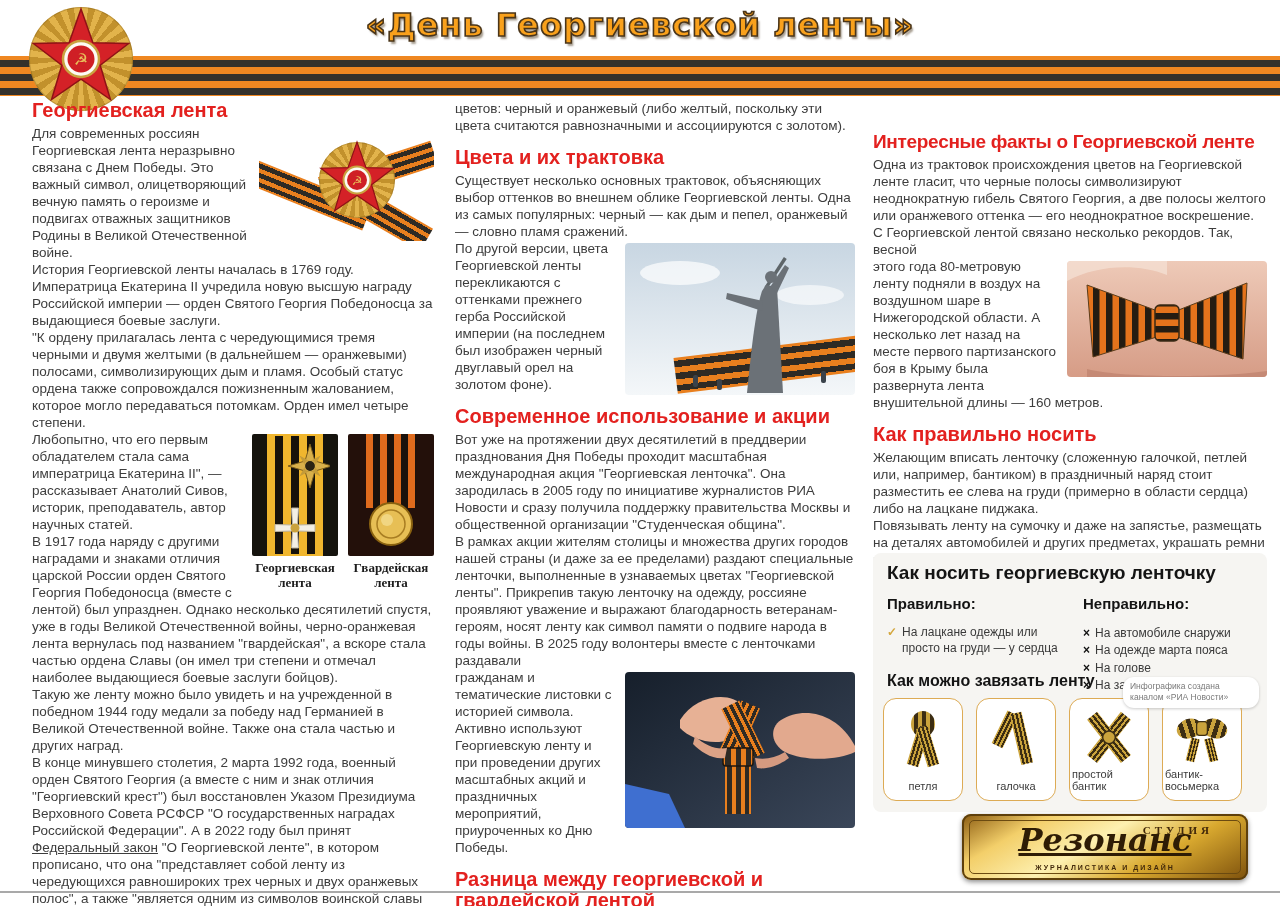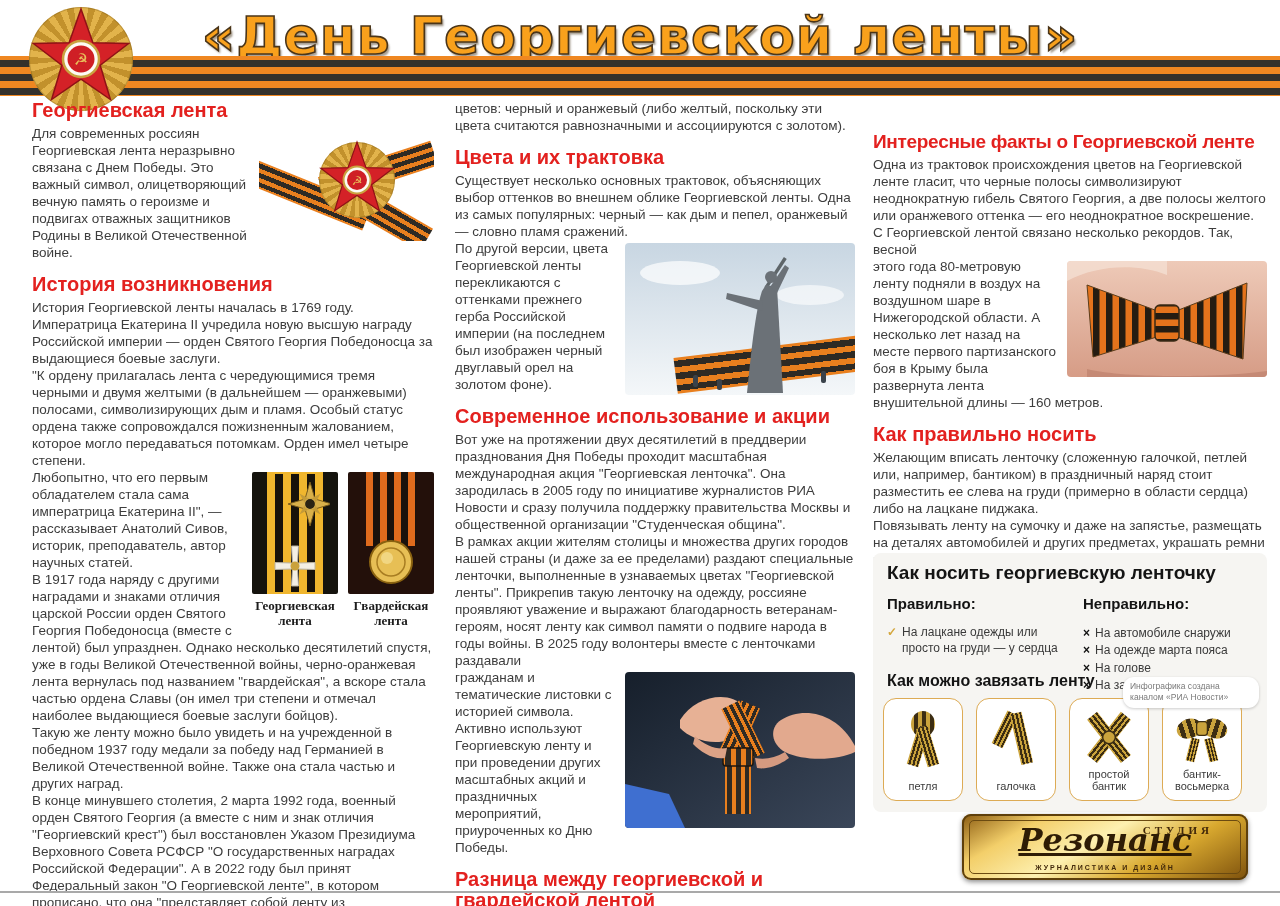--- a/index.html
+++ b/index.html
@@ -1,21 +1,21 @@
 <!DOCTYPE html>
 <html><head>
 <meta charset="utf-8">
 <style>
   html,body{margin:0;padding:0;background:#fff;}
   #page{position:relative;width:1280px;height:906px;background:#fff;overflow:hidden;
         font-family:"Liberation Sans",sans-serif;color:#3d3d3d;}
 
   
   .page-title{position:absolute;top:6px;left:0;width:100%;text-align:center;
-      font-family:"DejaVu Sans",sans-serif;font-weight:700;font-size:52px;letter-spacing:1px;
+      font-family:"DejaVu Sans",sans-serif;font-weight:700;font-size:32px;letter-spacing:1px;
       color:#f9a11c;-webkit-text-stroke:1.6px #4a3519;text-shadow:2px 3px 2px rgba(60,40,10,.45);}
   .ribbon-band{position:absolute;left:0;top:56px;width:100%;height:40px;
       background:linear-gradient(to bottom,#ef8721 0 4px,#34312b 4px 11px,#ef8721 11px 18px,
                  #34312b 18px 25px,#ef8721 25px 32px,#34312b 32px 39px,#ef8721 39px 40px);}
   .star-emblem{position:absolute;left:22px;top:0;width:118px;height:118px;}
   .rays{position:absolute;border-radius:50%;
       background:repeating-conic-gradient(#e2b34b 0 8deg,#c2912c 8deg 16deg);
       box-shadow:0 0 0 1px rgba(120,90,20,.35) inset;}
   .star-emblem .rays{left:7px;top:7px;width:104px;height:104px;}
   .star-emblem svg{position:absolute;left:0;top:0;}
@@ -61,21 +61,21 @@
   .x-item{font-size:12px;line-height:1.45;color:#3a3a3a;display:flex;gap:5px;}
   .cross{color:#111;font-weight:700;}
   .tie-heading{position:absolute;left:14px;top:119px;font-size:16px;font-weight:700;color:#141414;}
   .credit{position:absolute;left:250px;top:124px;width:122px;background:#fff;border-radius:11px;
       box-shadow:0 1px 3px rgba(0,0,0,.2);padding:4px 7px;font-size:8.5px;color:#7a7a7a;
       line-height:1.35;z-index:3;}
   .cards-row{position:absolute;left:10px;top:145px;display:flex;gap:13px;}
   .tie-card{width:80px;height:103px;background:#fff;border:1.5px solid #ddab55;border-radius:13px;
       display:flex;flex-direction:column;align-items:center;justify-content:space-between;
       padding:8px 2px 7px;box-sizing:border-box;}
-  .tie-label{font-size:11px;color:#3a3a3a;text-align:center;line-height:1.15;}
+  .tie-label{font-size:11px;color:#3a3a3a;text-align:left;line-height:1.15;}
 
   
   .logo{position:absolute;left:962px;top:814px;width:286px;height:66px;border-radius:9px;
       background:linear-gradient(150deg,#8a5a10,#f3cf6a 22%,#fdf0b0 45%,#d9a92f 68%,#7c500c);
       box-shadow:0 2px 5px rgba(0,0,0,.45),0 0 0 2px #5e3f0b inset;
       display:flex;align-items:center;justify-content:center;}
   .logo-inner{width:270px;height:52px;border:1.3px solid #6b4a10;border-radius:5px;position:relative;}
   .logo-studio{position:absolute;right:27px;top:3px;font-size:11px;letter-spacing:4px;color:#41280a;
       font-family:"Liberation Serif",serif;font-weight:700;}
   .logo-name{position:absolute;left:0;right:0;top:0;text-align:center;
@@ -133,21 +133,20 @@
       <div class="rays" style="left:60px;top:14px;width:76px;height:76px;"></div>
       <svg width="90" height="90" viewBox="-45 -45 90 90" style="position:absolute;left:53px;top:7px;">
         <path d="M0,-38 L9,-12.4 36.2,-11.8 14.6,4.7 22.4,30.8 0,15.4 -22.4,30.8 -14.6,4.7 -36.2,-11.8 -9,-12.4 Z" fill="#d42127" stroke="#8f1216" stroke-width="1.2"></path>
         <circle r="13.5" fill="#fdfbf4" stroke="#caa23f" stroke-width="2"></circle>
         <circle r="10" fill="#cf1f25"></circle>
         <text x="0" y="4.5" text-anchor="middle" font-family="DejaVu Sans" font-size="12" fill="#e8c05a">☭</text>
       </svg>
     </div>
     <p>Для современных россиян Георгиевская лента неразрывно связана с Днем Победы. Это важный символ, олицетворяющий вечную память о героизме и подвигах отважных защитников Родины в Великой Отечественной войне.</p>
 
-    <h2>История возникновения</h2>
     <p>История Георгиевской ленты началась в 1769 году. Императрица Екатерина II учредила новую высшую награду Российской империи — орден Святого Георгия Победоносца за выдающиеся боевые заслуги.</p>
     <p>"К ордену прилагалась лента с чередующимися тремя черными и двумя желтыми (в дальнейшем — оранжевыми) полосами, символизирующих дым и пламя. Особый статус ордена также сопровождался пожизненным жалованием, которое могло передаваться потомкам. Орден имел четыре степени.</p>
 
     <div class="ribbon-cards">
       <div class="rcard">
         <div class="rcard-img rcard1-img">
           <div class="vband1"></div>
           <svg width="56" height="56" viewBox="-28 -28 28 56" style="left:22px;top:4px;">
             <g transform="translate(-6,0)">
               <path d="M0,-22 L5,-5 22,0 5,5 0,22 -5,5 -22,0 -5,-5 Z" fill="#d9b04a" stroke="#7a5c1c" stroke-width="1"></path>
@@ -170,21 +169,21 @@
             <circle r="14" fill="none" stroke="#a87d22" stroke-width="1.5"></circle>
             <circle cx="-4" cy="-4" r="6" fill="#f4dc8d" opacity=".8"></circle>
           </svg>
         </div>
         <div class="rcap">Гвардейская лента</div>
       </div>
     </div>
     <p>Любопытно, что его первым обладателем стала сама императрица Екатерина II", — рассказывает Анатолий Сивов, историк, преподаватель, автор научных статей.</p>
     <p>В 1917 года наряду с другими наградами и знаками отличия царской России орден Святого Георгия Победоносца (вместе с лентой) был упразднен. Однако несколько десятилетий спустя,</p>
     <p>уже в годы Великой Отечественной войны, черно-оранжевая лента вернулась под названием "гвардейская", а вскоре стала частью ордена Славы (он имел три степени и отмечал наиболее выдающиеся боевые заслуги бойцов).</p>
-    <p>Такую же ленту можно было увидеть и на учрежденной в победном 1937 году медали за победу над Германией в Великой Отечественной войне. Также она стала частью и других наград.</p>
+    <p>Такую же ленту можно было увидеть и на учрежденной в победном 1944 году медали за победу над Германией в Великой Отечественной войне. Также она стала частью и других наград.</p>
     <p><span>В конце минувшего столетия, 2 марта 1992 года, военный орден Святого Георгия (а вместе с ним и знак отличия "Георгиевский крест") был восстановлен Указом Президиума Верховного Совета РСФСР "О государственных наградах Российской Федерации". А в 2022 году был принят </span><span class="link">Федеральный закон</span><span> "О Георгиевской ленте", в котором прописано, что она "представляет собой ленту из чередующихся равношироких трех черных и двух оранжевых полос", а также "является одним из символов воинской славы России".</span></p>
 
   </div>
 
   <div class="col col-mid">
     <p>цветов: черный и оранжевый (либо желтый, поскольку эти цвета считаются равнозначными и ассоциируются с золотом).</p>
 
     <h2>Цвета и их трактовка</h2>
     <p>Существует несколько основных трактовок, объясняющих выбор оттенков во внешнем облике Георгиевской ленты. Одна из самых популярных: черный — как дым и пепел, оранжевый — словно пламя сражений.</p>
 

